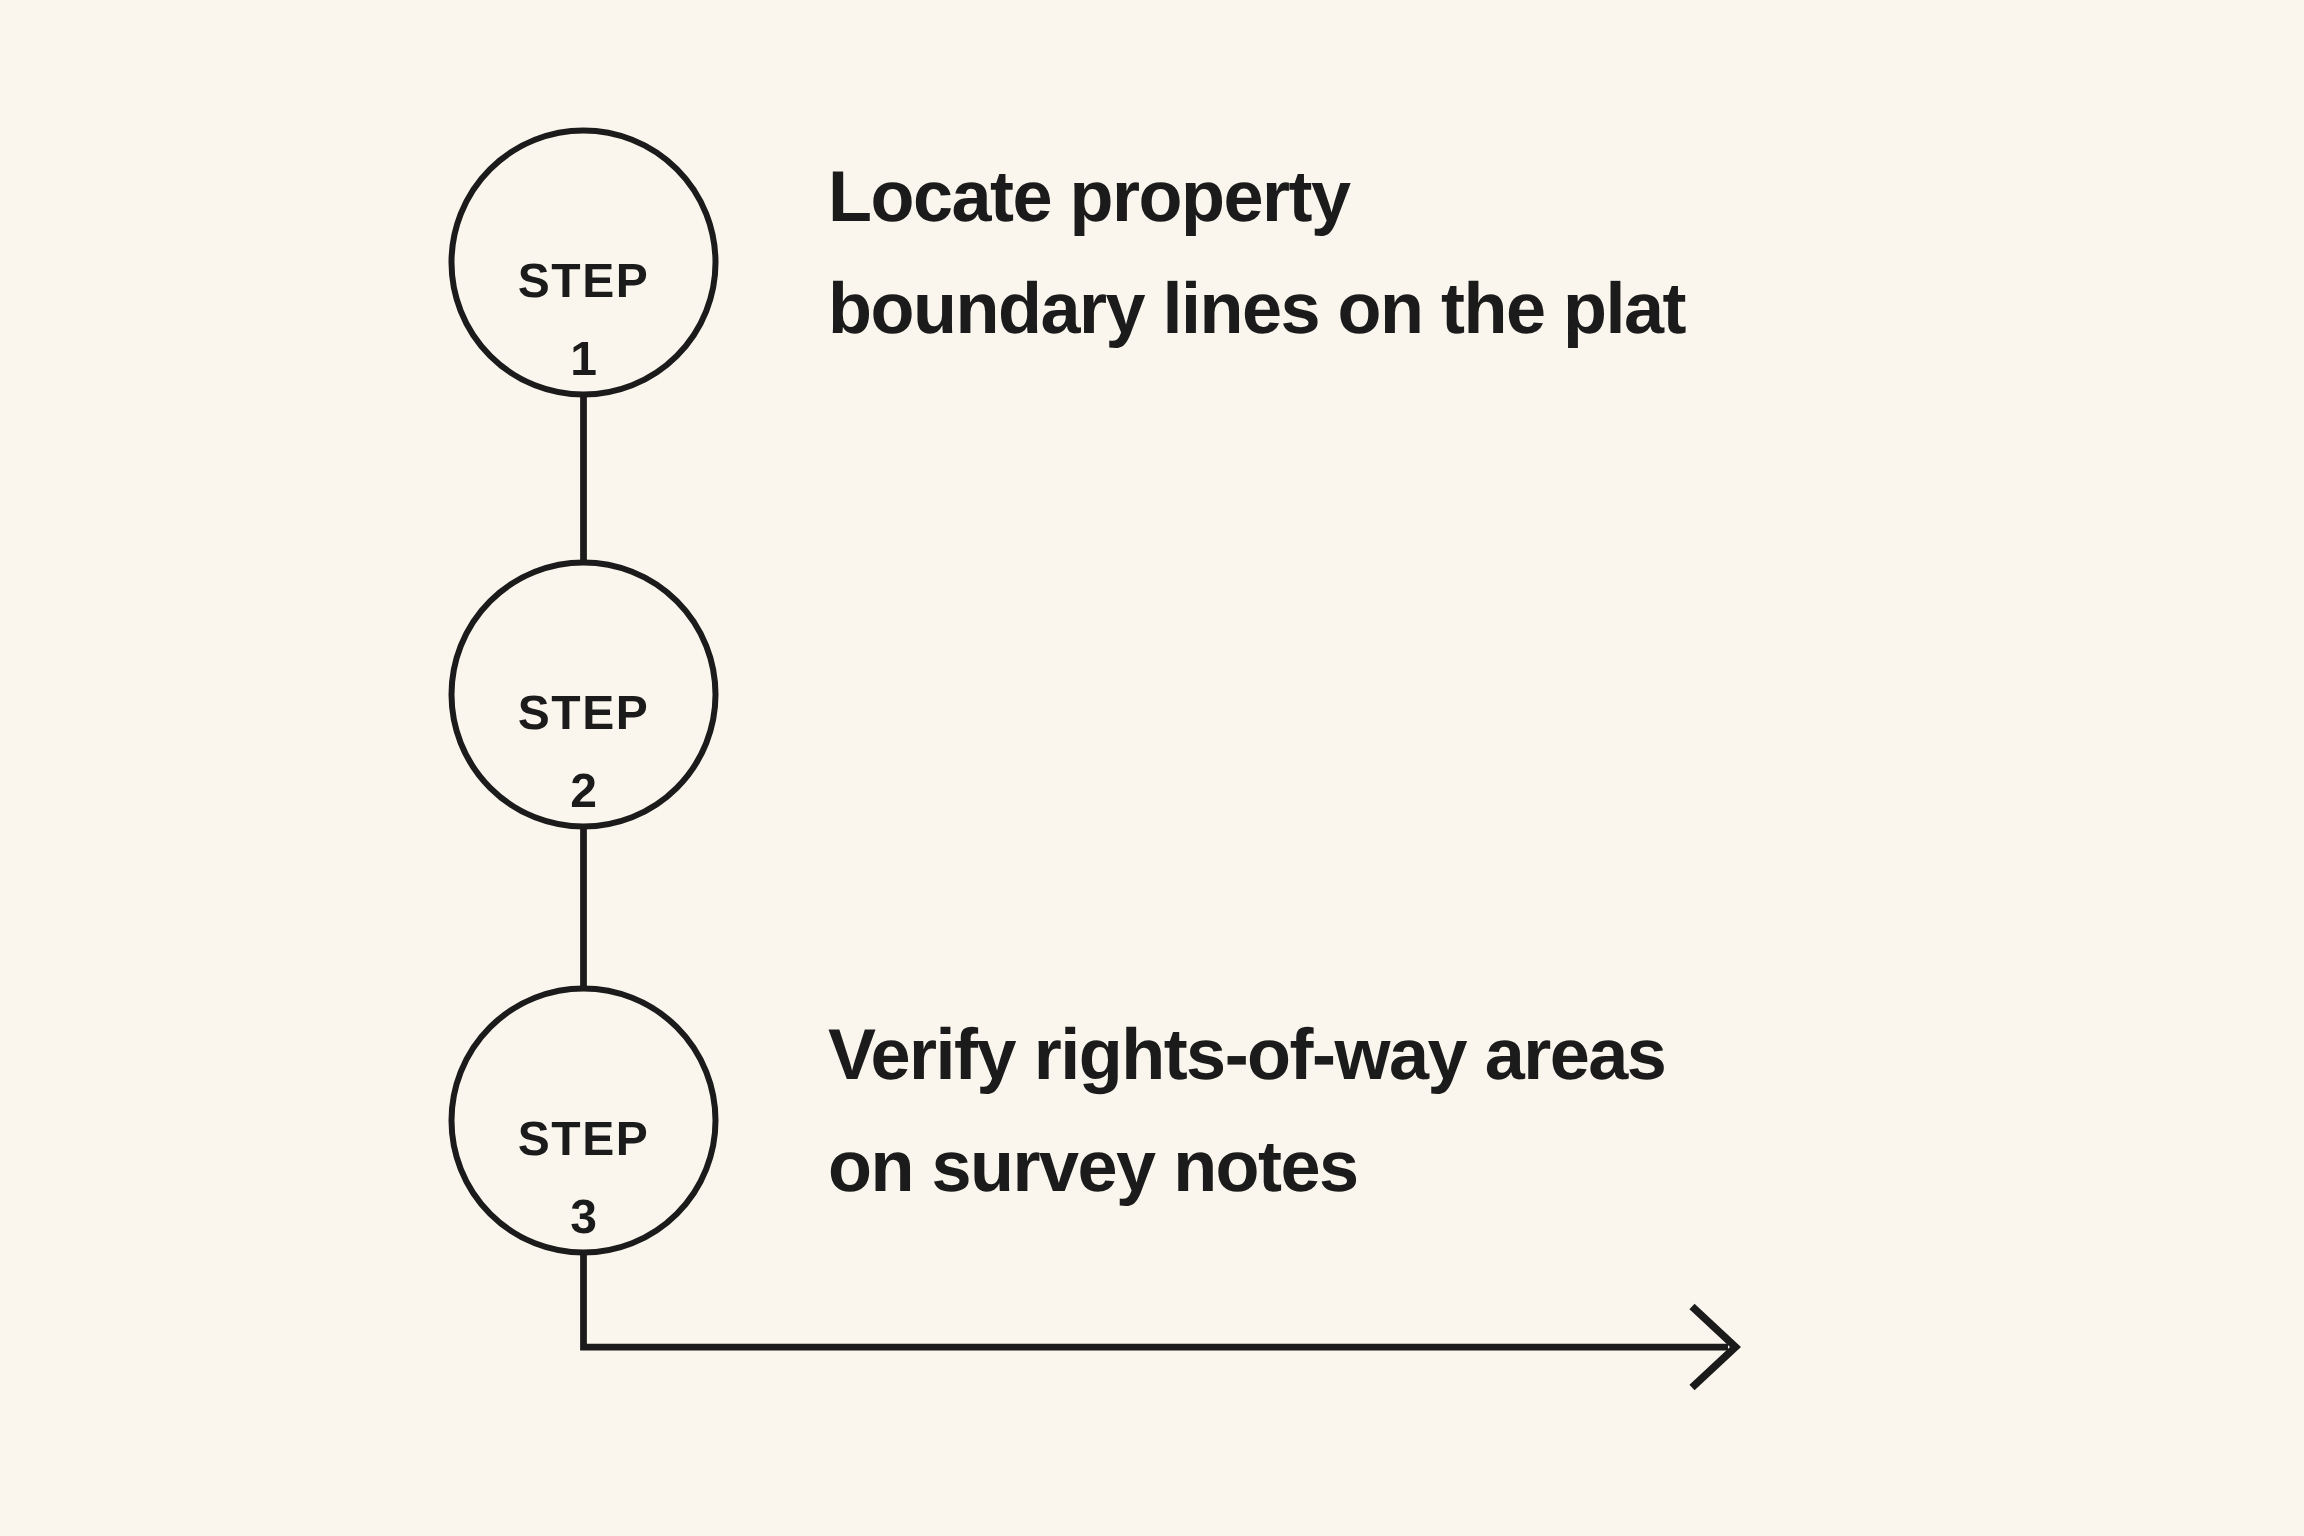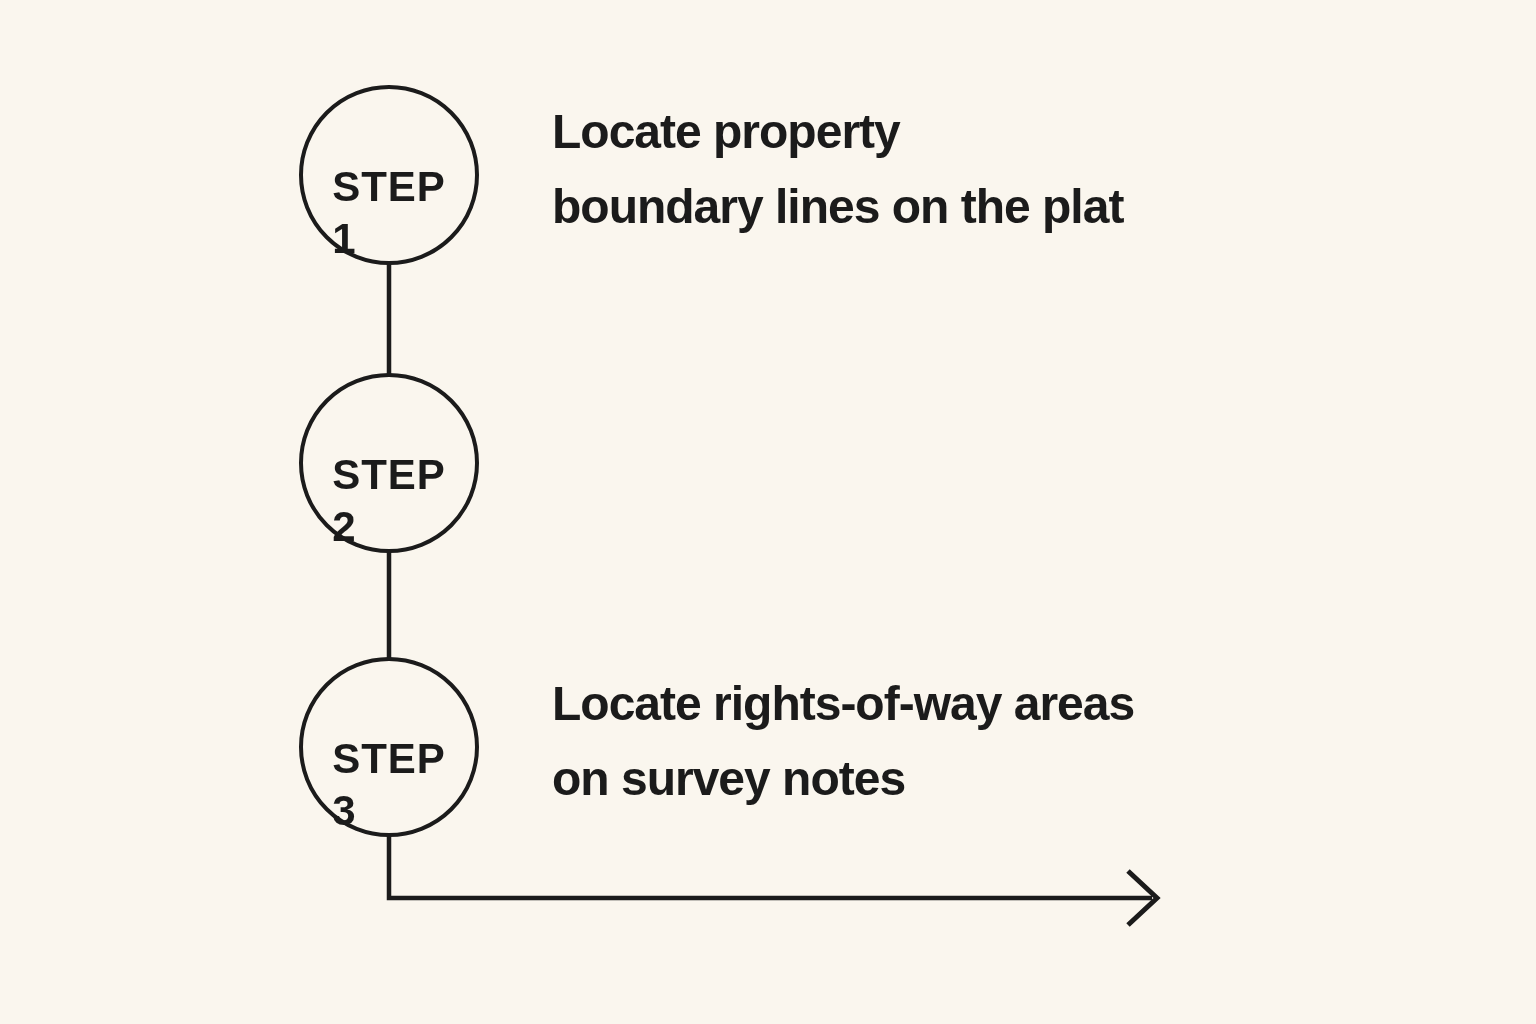--- a/index.html
+++ b/index.html
@@ -27,23 +27,24 @@
     border-radius: 50%;
     background: var(--background, #faf6ee);
     display: flex;
     align-items: center;
     justify-content: center;
   }
   .step-circle.c1 { top: 85px; }
   .step-circle.c2 { top: 373px; }
   .step-circle.c3 { top: 657px; }
   .badge {
+    text-align: center;
     transform: translateY(20px);
     font-weight: 700;
-    font-size: 42px;
+    font-size: 32px;
     line-height: 52px;
     margin-top: 36px;
   }
   .badge-word { letter-spacing: 1px; }
   .badge-number { letter-spacing: 0; }
   .step-desc {
     position: absolute;
     left: 552px;
     font-weight: 700;
     font-size: 48px;
@@ -80,16 +81,16 @@
       <div class="badge-number">2</div>
     </div>
   </div>
 
   <div class="step-circle c3">
     <div class="badge">
       <div class="badge-word">STEP</div>
       <div class="badge-number">3</div>
     </div>
   </div>
-  <div class="step-desc d3">Locate rights-of-way areas
+  <div class="step-desc d3">Verify rights-of-way areas
 on survey notes</div>
 
 </div>
 
 </body></html>

